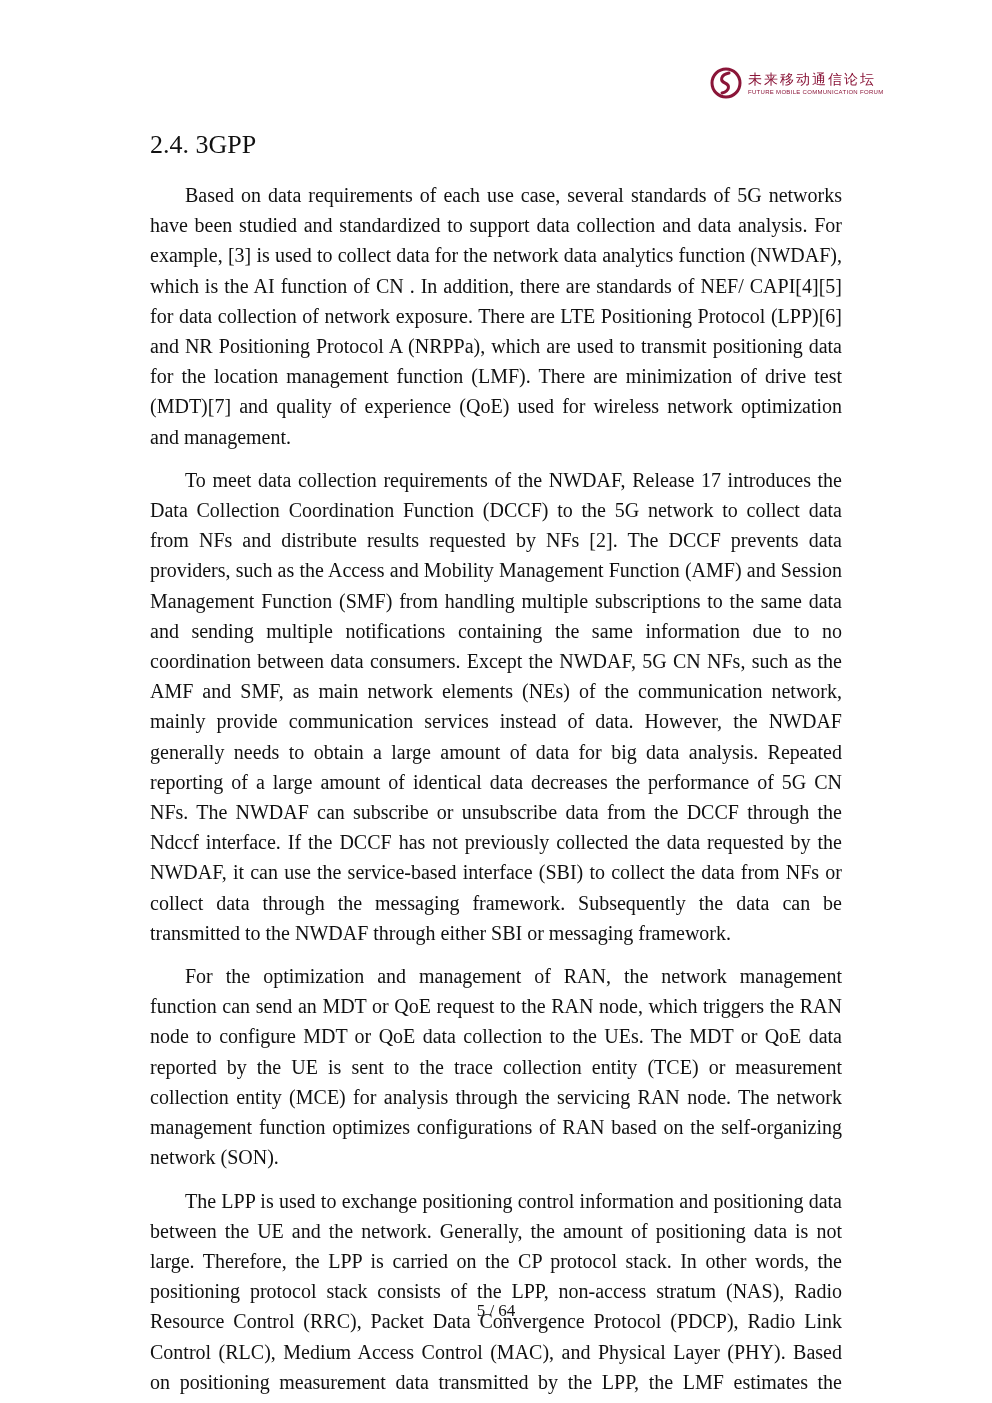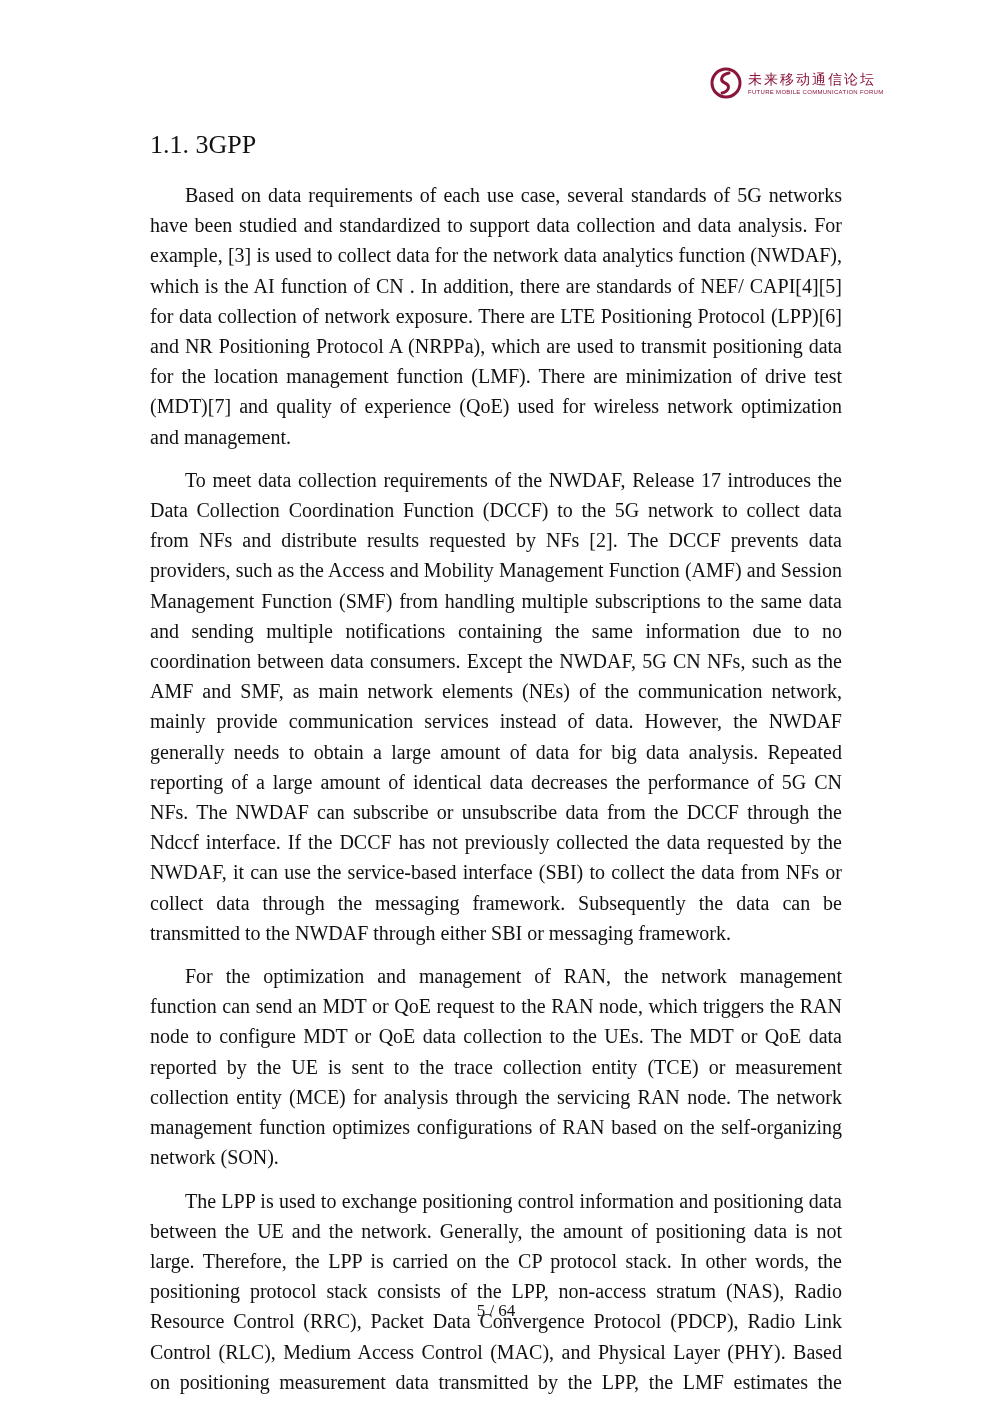--- a/index.html
+++ b/index.html
@@ -22,21 +22,21 @@
   <svg class="logo-mark" viewBox="0 0 32 32">
     <circle cx="16" cy="16" r="14" fill="none" stroke="#8a1538" stroke-width="3"></circle>
     <path d="M19 6 C10 8, 10 14, 15 16 C20 18, 20 24, 12 26" fill="none" stroke="#8a1538" stroke-width="3" stroke-linecap="round"></path>
   </svg>
   <div class="logo-text">
     <span class="logo-cn">未来移动通信论坛</span>
     <span class="logo-en">FUTURE MOBILE COMMUNICATION FORUM</span>
   </div>
 </div>
 
-<h2 class="heading">1.1. 3GPP</h2>
+<h2 class="heading">2.4. 3GPP</h2>
 
 <div class="body-text">
   <p class="para">Based on data requirements of each use case, several standards of 5G networks have been studied and standardized to support data collection and data analysis. For example, [3] is used to collect data for the network data analytics function (NWDAF), which is the AI function of CN . In addition, there are standards of NEF/ CAPI[4][5] for data collection of network exposure. There are LTE Positioning Protocol (LPP)[6] and NR Positioning Protocol A (NRPPa), which are used to transmit positioning data for the location management function (LMF). There are minimization of drive test (MDT)[7] and quality of experience (QoE) used for wireless network optimization and management.</p>
   <p class="para">To meet data collection requirements of the NWDAF, Release 17 introduces the Data Collection Coordination Function (DCCF) to the 5G network to collect data from NFs and distribute results requested by NFs [2]. The DCCF prevents data providers, such as the Access and Mobility Management Function (AMF) and Session Management Function (SMF) from handling multiple subscriptions to the same data and sending multiple notifications containing the same information due to no coordination between data consumers. Except the NWDAF, 5G CN NFs, such as the AMF and SMF, as main network elements (NEs) of the communication network, mainly provide communication services instead of data. However, the NWDAF generally needs to obtain a large amount of data for big data analysis. Repeated reporting of a large amount of identical data decreases the performance of 5G CN NFs. The NWDAF can subscribe or unsubscribe data from the DCCF through the Ndccf interface. If the DCCF has not previously collected the data requested by the NWDAF, it can use the service-based interface (SBI) to collect the data from NFs or collect data through the messaging framework. Subsequently the data can be transmitted to the NWDAF through either SBI or messaging framework.</p>
   <p class="para">For the optimization and management of RAN, the network management function can send an MDT or QoE request to the RAN node, which triggers the RAN node to configure MDT or QoE data collection to the UEs. The MDT or QoE data reported by the UE is sent to the trace collection entity (TCE) or measurement collection entity (MCE) for analysis through the servicing RAN node. The network management function optimizes configurations of RAN based on the self-organizing network (SON).</p>
   <p class="para">The LPP is used to exchange positioning control information and positioning data between the UE and the network. Generally, the amount of positioning data is not large. Therefore, the LPP is carried on the CP protocol stack. In other words, the positioning protocol stack consists of the LPP, non-access stratum (NAS), Radio Resource Control (RRC), Packet Data Convergence Protocol (PDCP), Radio Link Control (RLC), Medium Access Control (MAC), and Physical Layer (PHY). Based on positioning measurement data transmitted by the LPP, the LMF estimates the location information of UEs and provides it to 5G NFs or AFs.</p>
 </div>
 
 <div class="page-num">5 / 64</div>
 

